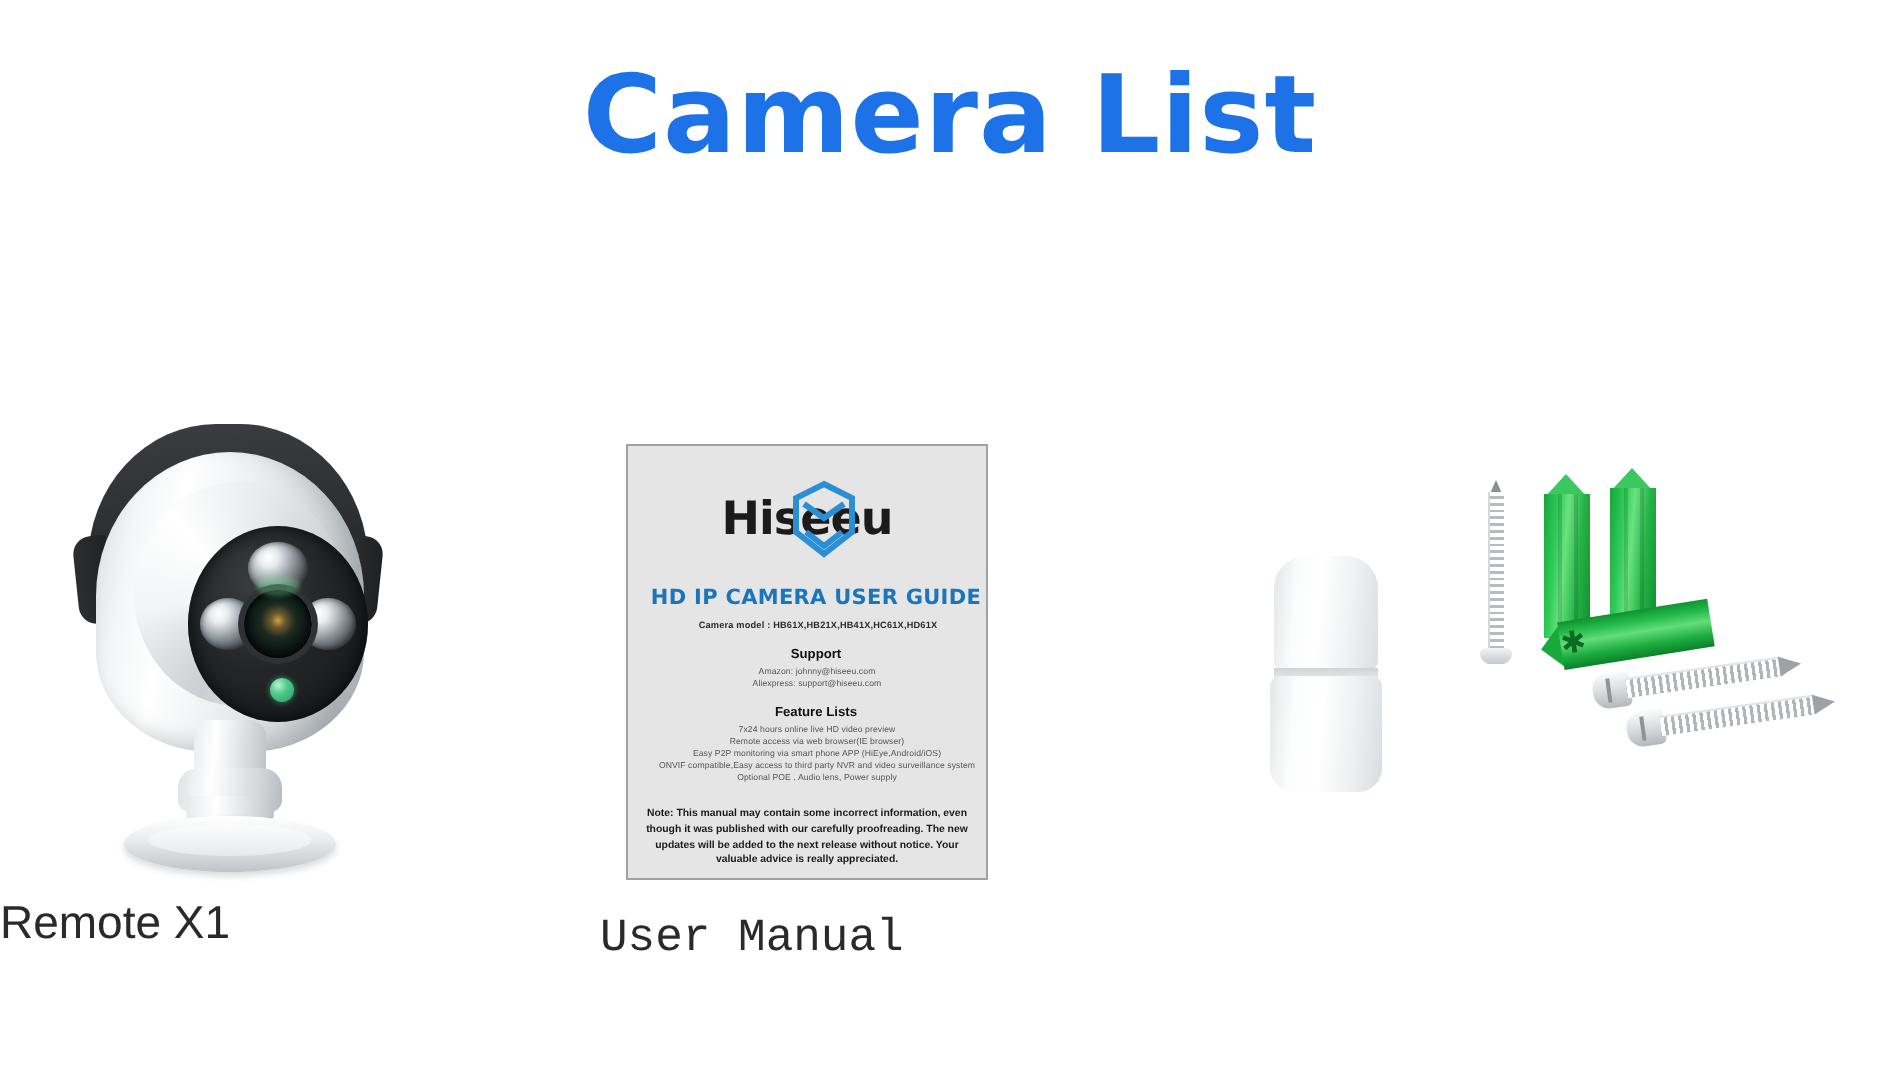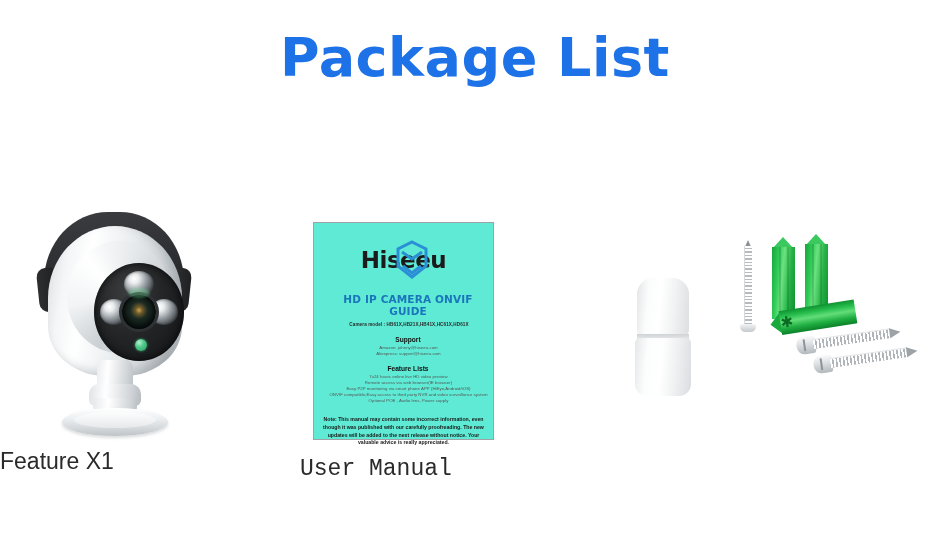--- a/index.html
+++ b/index.html
@@ -227,21 +227,21 @@
 
   
   #item-manual { left: 300px; top: 0; width: 300px; }
   .manual-stage { position: relative; width: 300px; height: 240px; }
   .manual {
     position: absolute;
     left: 13px;
     top: 22px;
     width: 181px;
     height: 218px;
-    background: #5eead4;
+    background: #e5e5e5;
     border: 1px solid #9fa3a6;
   }
   .m-logo {
     position: relative;
     margin: 20px auto 0;
     width: 112px;
     height: 36px;
   }
   .m-logo-text {
     position: absolute;
@@ -455,21 +455,21 @@
   
   #cap-camera  { position:absolute; left: 0;   top: 248px; width: 300px; }
   #cap-manual  { position:absolute; left: 300px; top: 256px; width: 300px; font-family: Liberation Mono, monospace; }
   #cap-parts   { position:absolute; left: 600px; top: 242px; width: 350px; }
 </style>
 </head>
 <body>
 
 <div class="page">
 
-  <div class="title">Package List</div>
+  <div class="title">Camera List</div>
 
 
   <div class="items">
 
     <div class="item" id="item-camera">
       <div class="camera-stage item-figure">
         <div class="cam-wrap">
           <div class="cam-hood"></div>
           <div class="cam-hood-lip"></div>
           <div class="cam-hood-lip right"></div>
@@ -501,21 +501,21 @@
 
           <div class="m-logo">
             <div class="m-logo-text">Hiseeu</div>
             <svg class="m-logo-shield" viewBox="0 0 34 40">
               <path d="M17 2 L31 9 L31 26 L17 37 L3 26 L3 9 Z" fill="none" stroke="#2b8fd6" stroke-width="3"></path>
               <path d="M7 12 L17 19 L27 12" fill="none" stroke="#2b8fd6" stroke-width="3"></path>
               <path d="M8 26 L17 33 L26 26" fill="none" stroke="#2b8fd6" stroke-width="3"></path>
             </svg>
           </div>
 
-          <div class="m-title">HD IP CAMERA ONVIF GUIDE</div>
+          <div class="m-title">HD IP CAMERA USER GUIDE</div>
           <div class="m-model">Camera model : HB61X,HB21X,HB41X,HC61X,HD61X</div>
 
           <div class="m-h">Support</div>
           <div class="m-line">Amazon: johnny@hiseeu.com</div>
           <div class="m-line">Aliexpress: support@hiseeu.com</div>
 
           <div class="m-h">Feature Lists</div>
           <div class="m-line">7x24 hours online live HD video preview</div>
           <div class="m-line">Remote access via web browser(IE browser)</div>
           <div class="m-line">Easy P2P monitoring via smart phone APP (HiEye,Android/iOS)</div>
@@ -570,17 +570,17 @@
 
         <div class="screw-h" id="screw-h2">
           <div class="sh-head"></div>
           <div class="sh-shaft"></div>
           <div class="sh-tip"></div>
         </div>
 
       </div>
     </div>
 
-    <div class="caption" id="cap-camera">Feature X1</div>
+    <div class="caption" id="cap-camera">Remote X1</div>
     <div class="caption" id="cap-manual">User Manual</div>
 
   </div>
 </div>
 
 </body></html>

